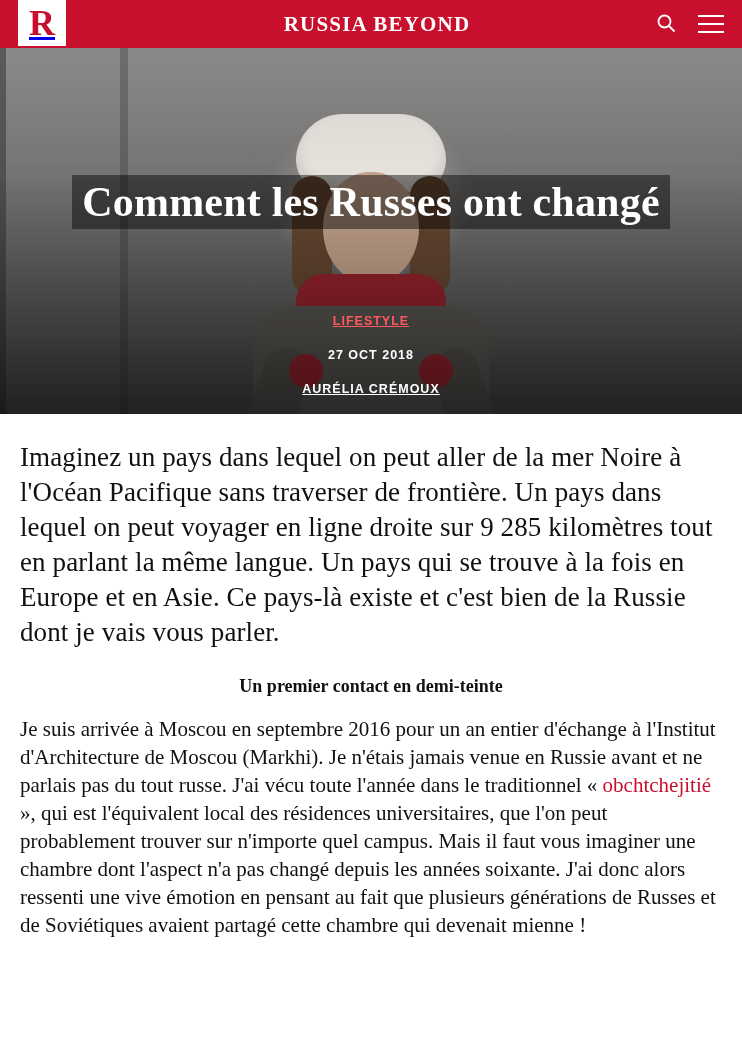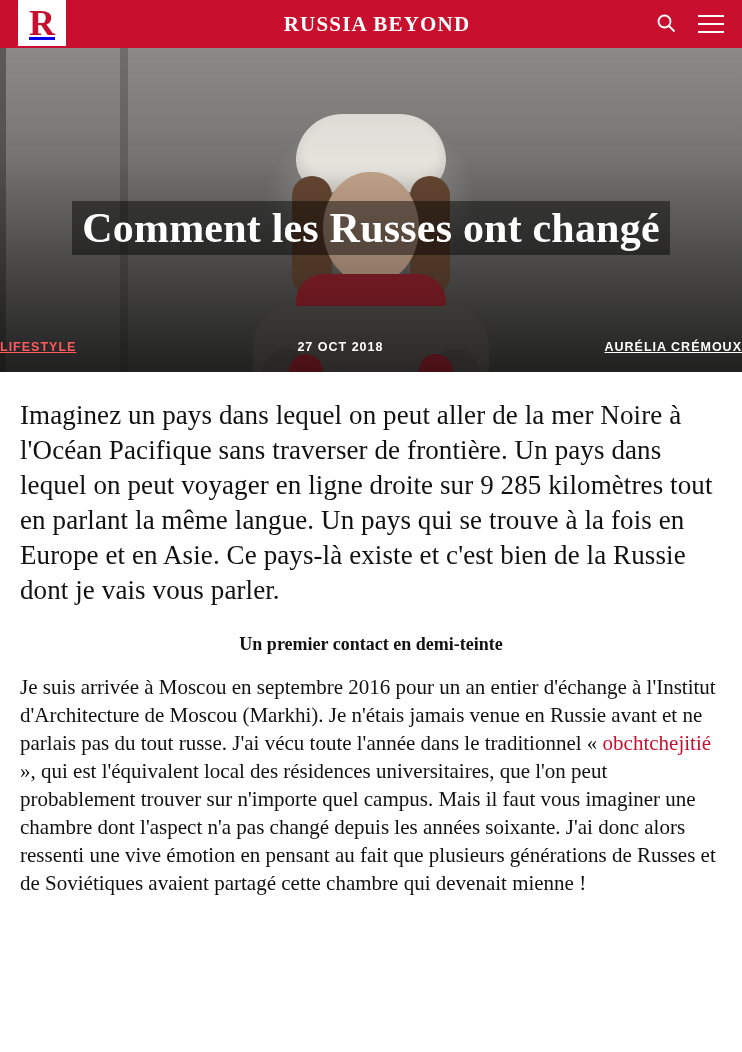--- a/index.html
+++ b/index.html
@@ -84,21 +84,21 @@
   .burger span {
     display: block;
     height: 2px;
     background: #ffffff;
     width: 100%;
   }
 
   
   .hero {
     position: relative;
-    height: 324px;
+    height: 366px;
     overflow: hidden;
     background: #7f1d1d;
   }
   .hero-photo {
     position: absolute;
     inset: 0;
     background:
       radial-gradient(ellipse 150px 120px at 371px 150px, rgba(230,225,220,0.55), rgba(120,115,110,0) 70%),
       linear-gradient(180deg, #8e8c88 0%, #7d7b78 28%, #6e6c6a 55%, #5b5a58 78%, #4a4947 100%);
     filter: saturate(0.6);
@@ -225,20 +225,21 @@
   }
   .hero-meta {
     margin-top: 22px;
     display: flex;
     justify-content: space-between;
     align-items: center;
     gap: 20px;
     font-family: "Liberation Sans", sans-serif;
     font-size: 12.5px;
     letter-spacing: 1px;
+    flex-direction: column;
   }
   .meta-section { color: #ff5a5f; font-weight: bold; }
   .meta-date, .meta-author { color: #ffffff; font-weight: bold; }
 
   
   .article {
     padding: 0 20px;
   }
   .caption {
     font-family: "Liberation Serif", serif;

